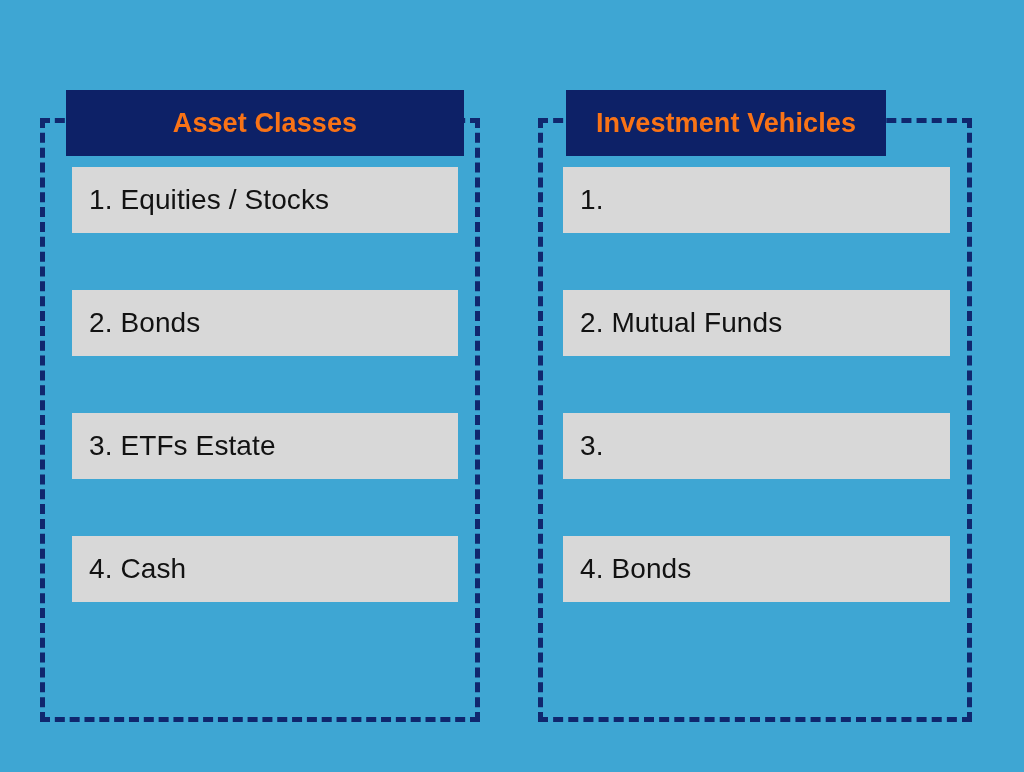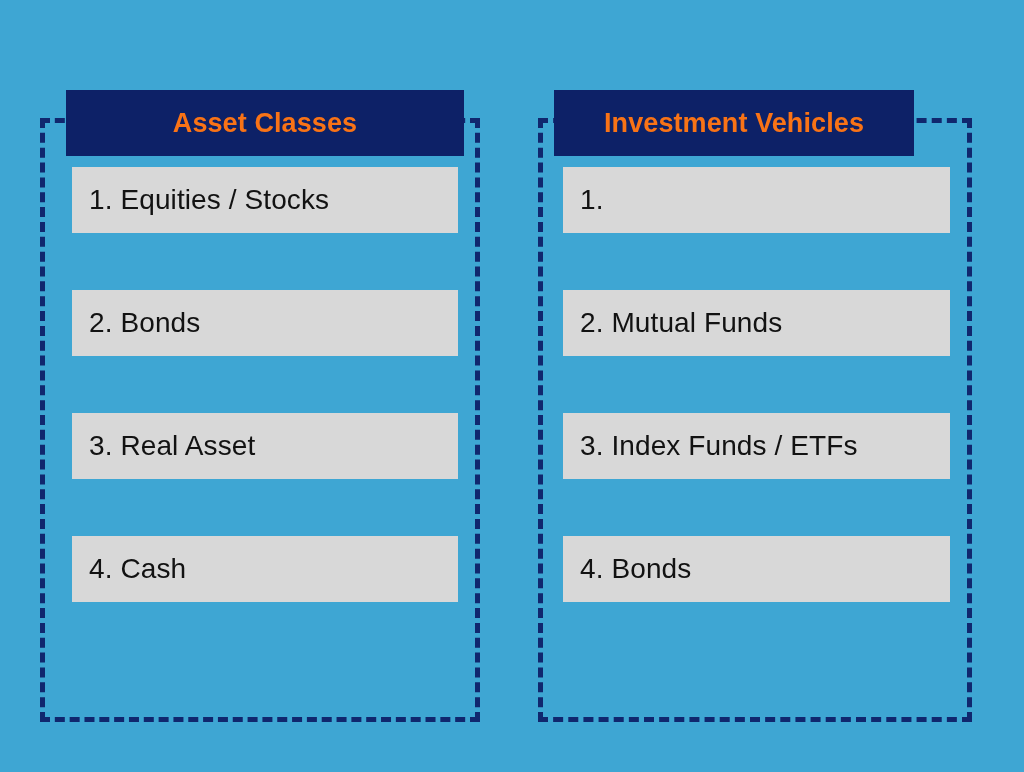--- a/index.html
+++ b/index.html
@@ -41,21 +41,21 @@
     align-items: center;
     justify-content: center;
     font-size: 27px;
     font-weight: bold;
     letter-spacing: 0.1px;
     z-index: 3;
     box-sizing: border-box;
     margin-top: 36px;
   }
   .column.left  .col-header { left: 26px; width: 398px; }
-  .column.right .col-header { left: 16px; width: 360px; }
+  .column.right .col-header { left: 28px; width: 320px; }
 
   
   .dashed-box {
     position: absolute;
     top: 64px;
     left: 0;
     height: 604px;
     box-sizing: border-box;
     border: 5px dashed #10276e;
     z-index: 1;
@@ -118,21 +118,21 @@
         <span class="item-text">Equities / Stocks</span>
       </div>
 
       <div class="item-row">
         <span class="item-num">2. </span>
         <span class="item-text">Bonds</span>
       </div>
 
       <div class="item-row">
         <span class="item-num">3. </span>
-        <span class="item-text">Real Asset</span>
+        <span class="item-text">ETFs Estate</span>
       </div>
 
       <div class="item-row">
         <span class="item-num">4. </span>
         <span class="item-text">Cash</span>
       </div>
 
     </div>
   </div>
 
@@ -150,21 +150,20 @@
         <span class="item-num">1. </span>
       </div>
 
       <div class="item-row">
         <span class="item-num">2. </span>
         <span class="item-text">Mutual Funds</span>
       </div>
 
       <div class="item-row">
         <span class="item-num">3. </span>
-        <span class="item-text">Index Funds / ETFs</span>
       </div>
 
       <div class="item-row">
         <span class="item-num">4. </span>
         <span class="item-text">Bonds</span>
       </div>
 
     </div>
   </div>
 

